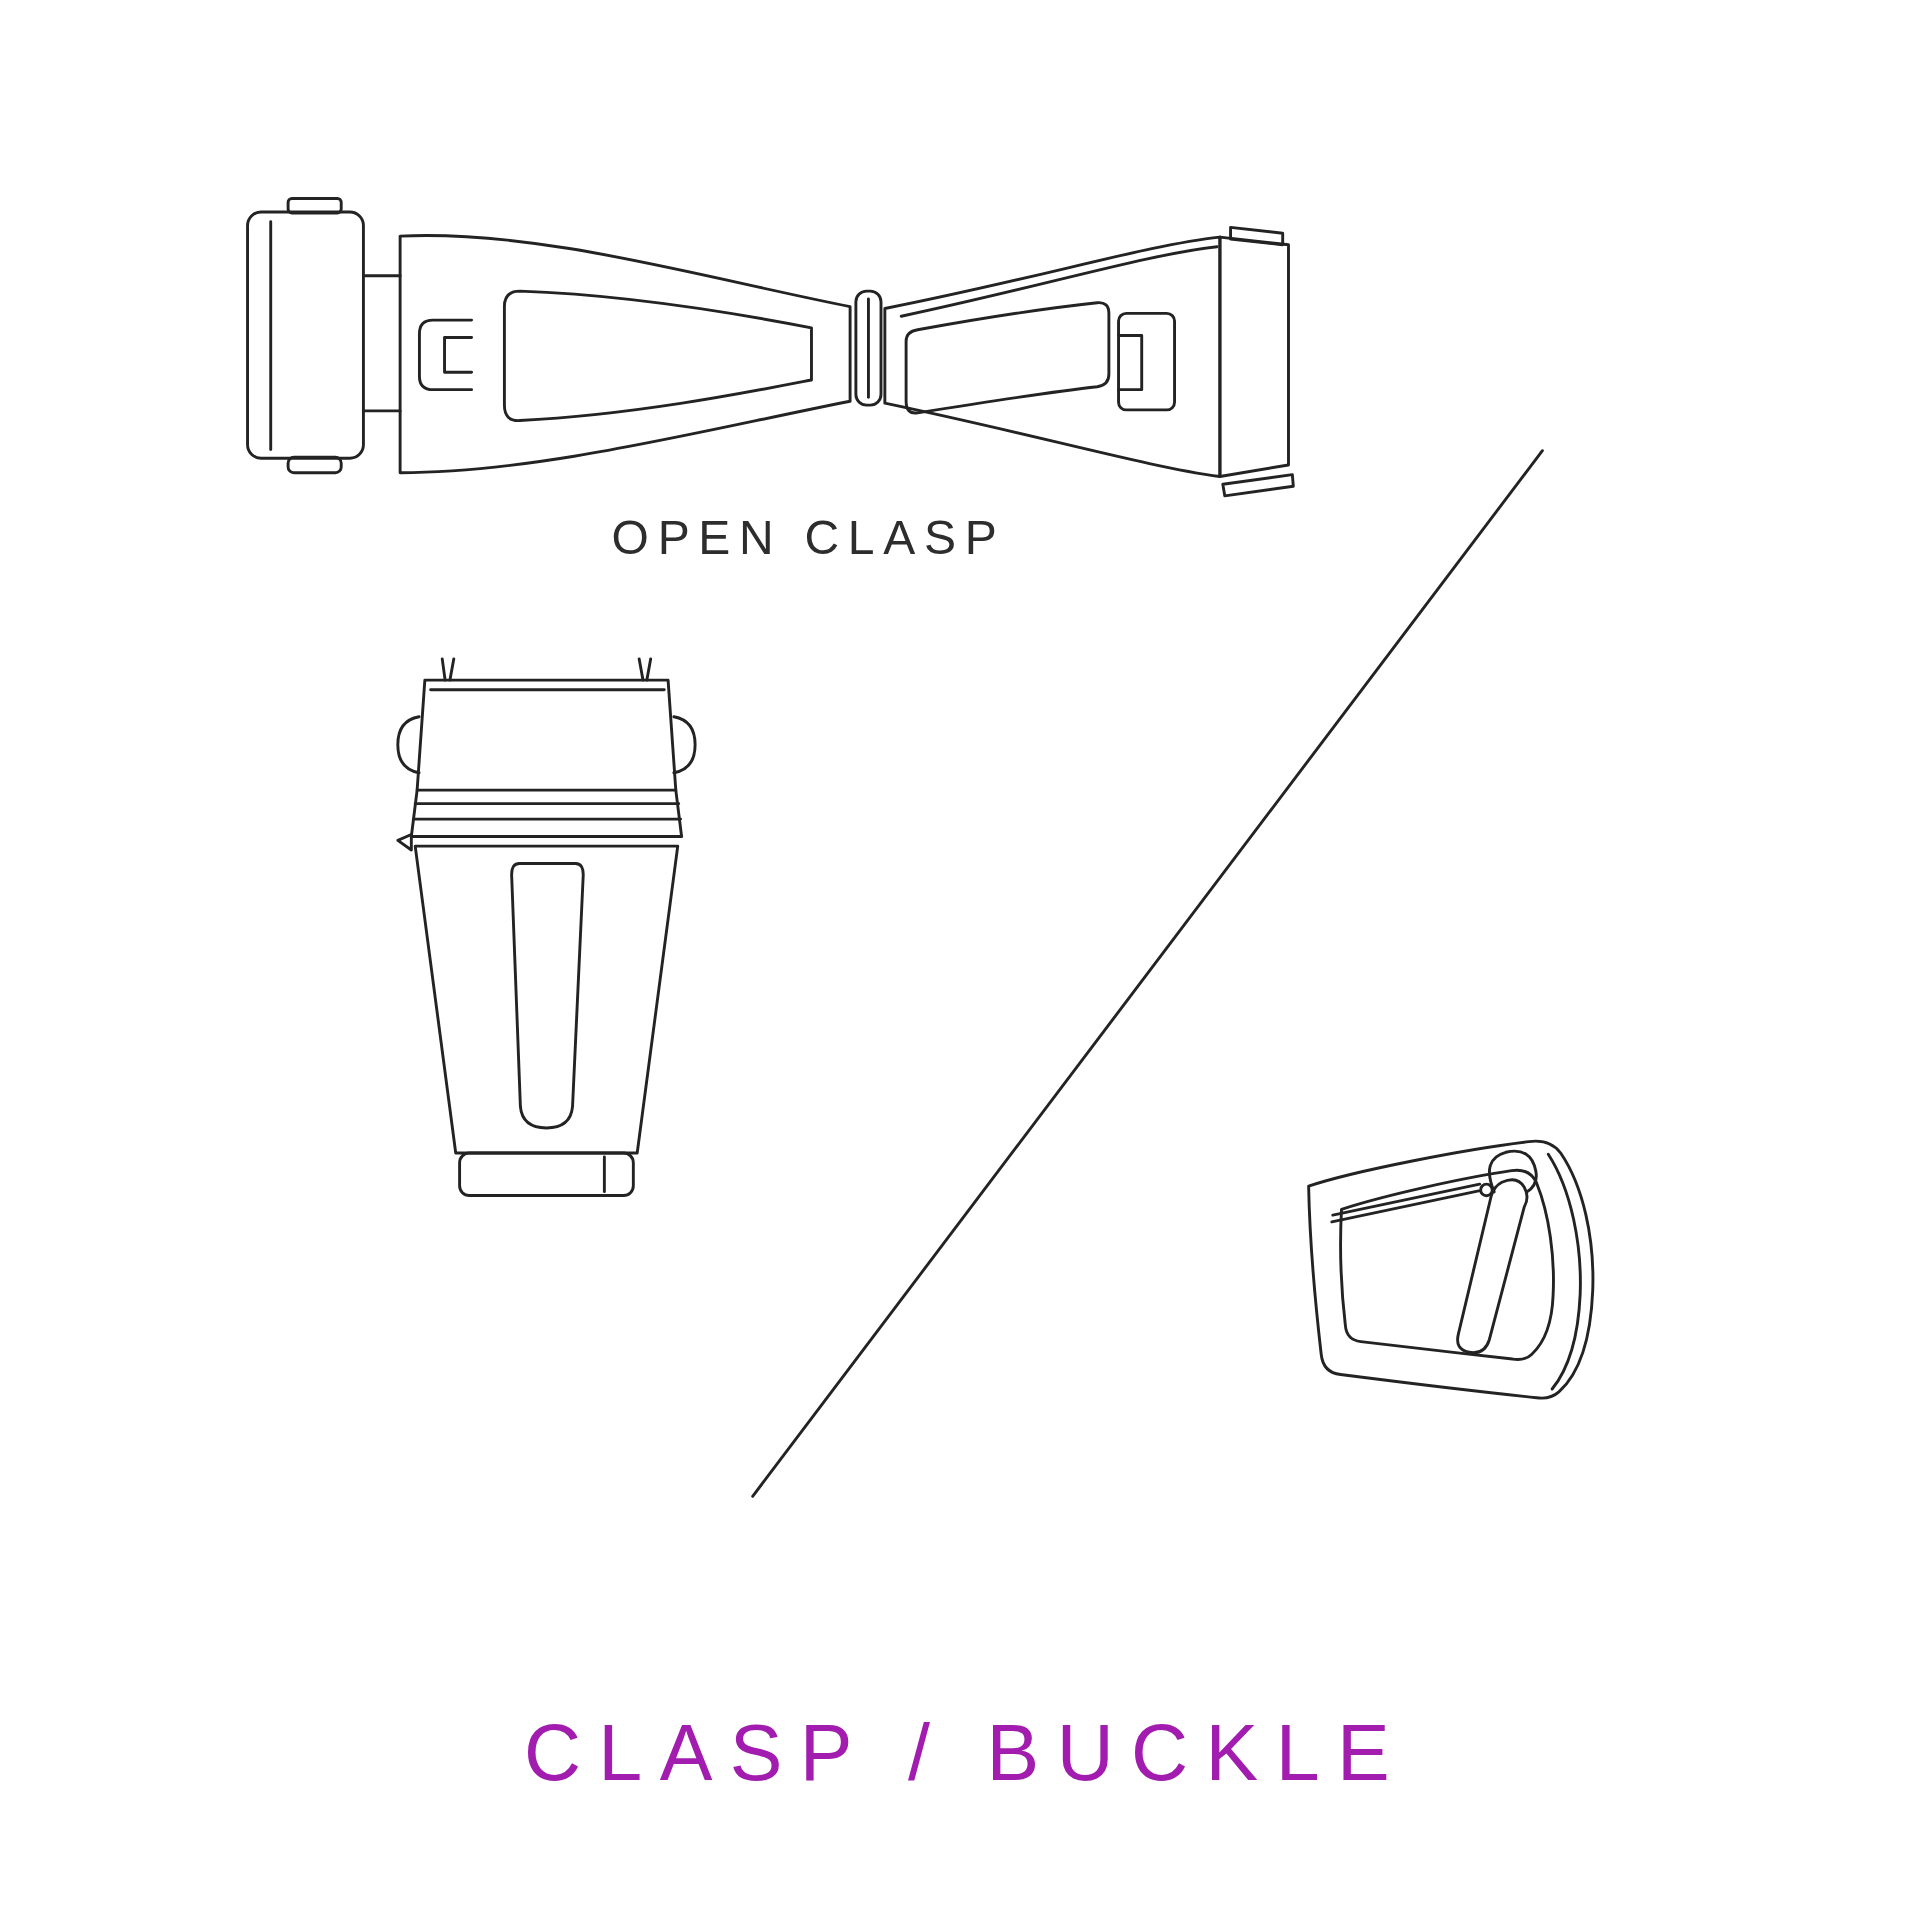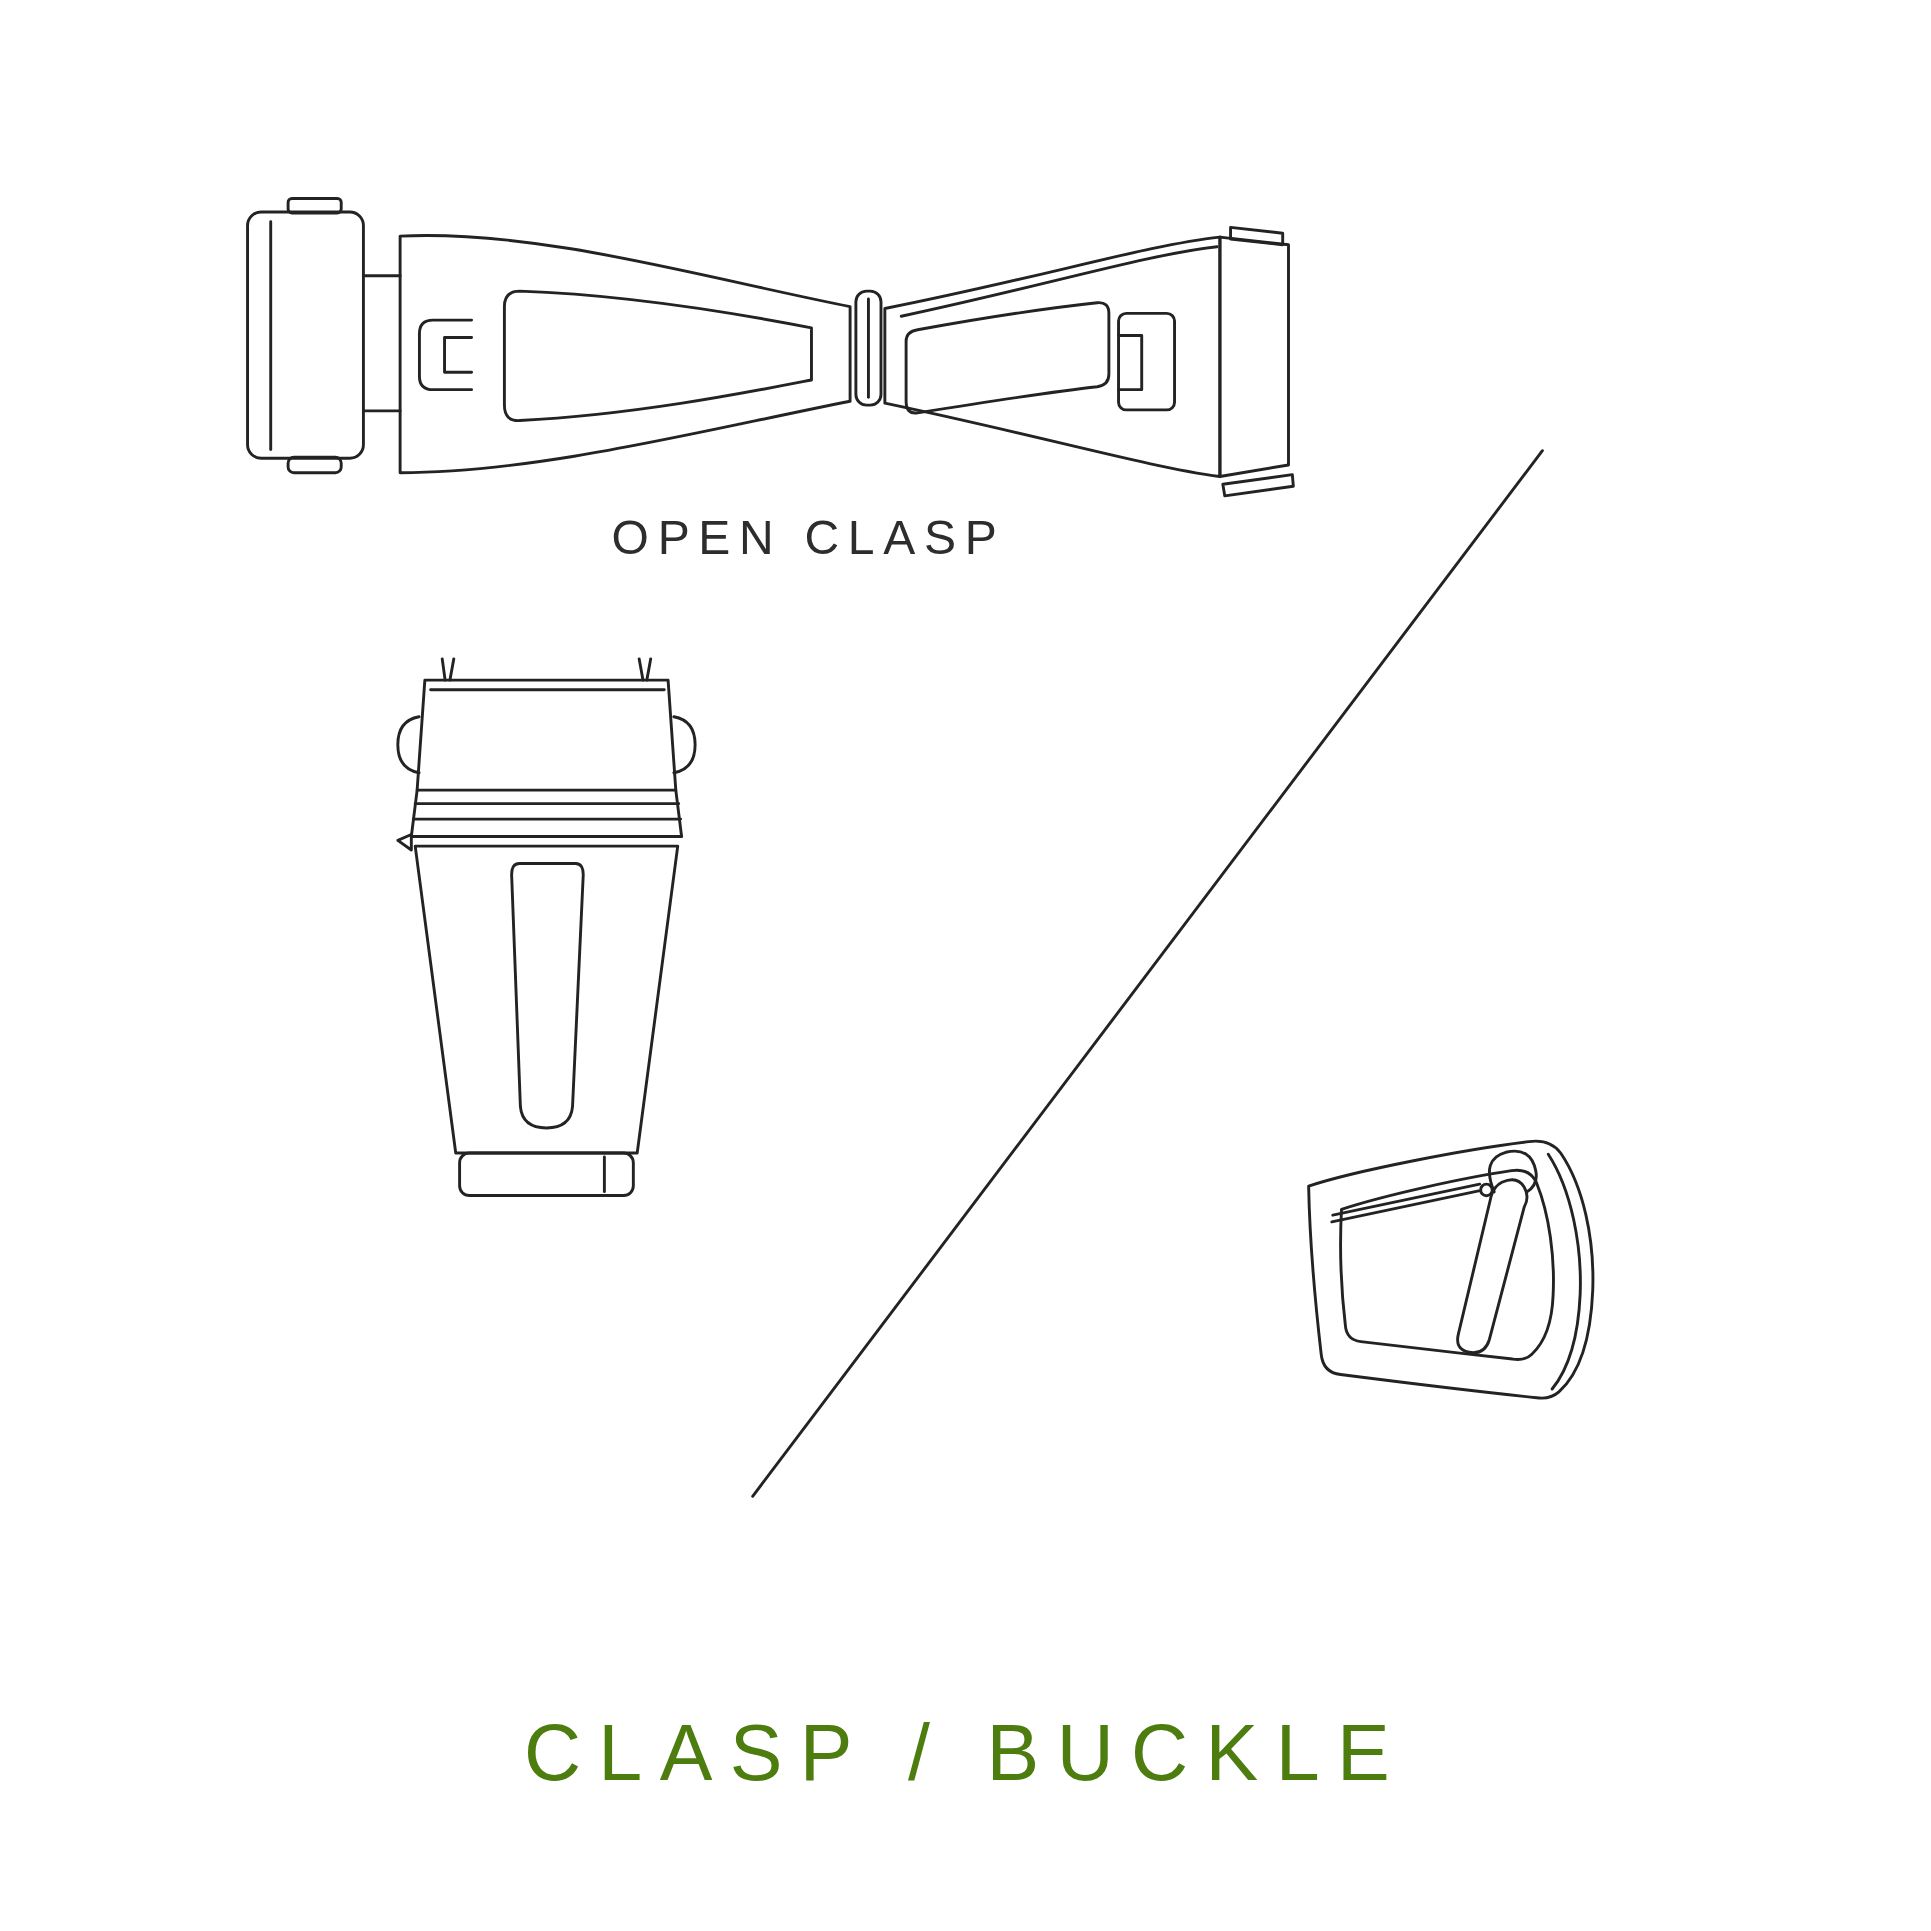--- a/index.html
+++ b/index.html
@@ -23,21 +23,21 @@
     position: absolute;
     color: #2d2d2d;
     font-size: 48px;
     letter-spacing: 8.7px;
     font-weight: 400;
     text-align: center;
     white-space: nowrap;
   }
   .title {
     position: absolute;
-    color: #4d7c0f;
+    color: #a21caf;
     font-size: 79px;
     letter-spacing: 17.4px;
     font-weight: 500;
     text-align: center;
     white-space: nowrap;
   }
 </style>
 </head>
 <body>
 

